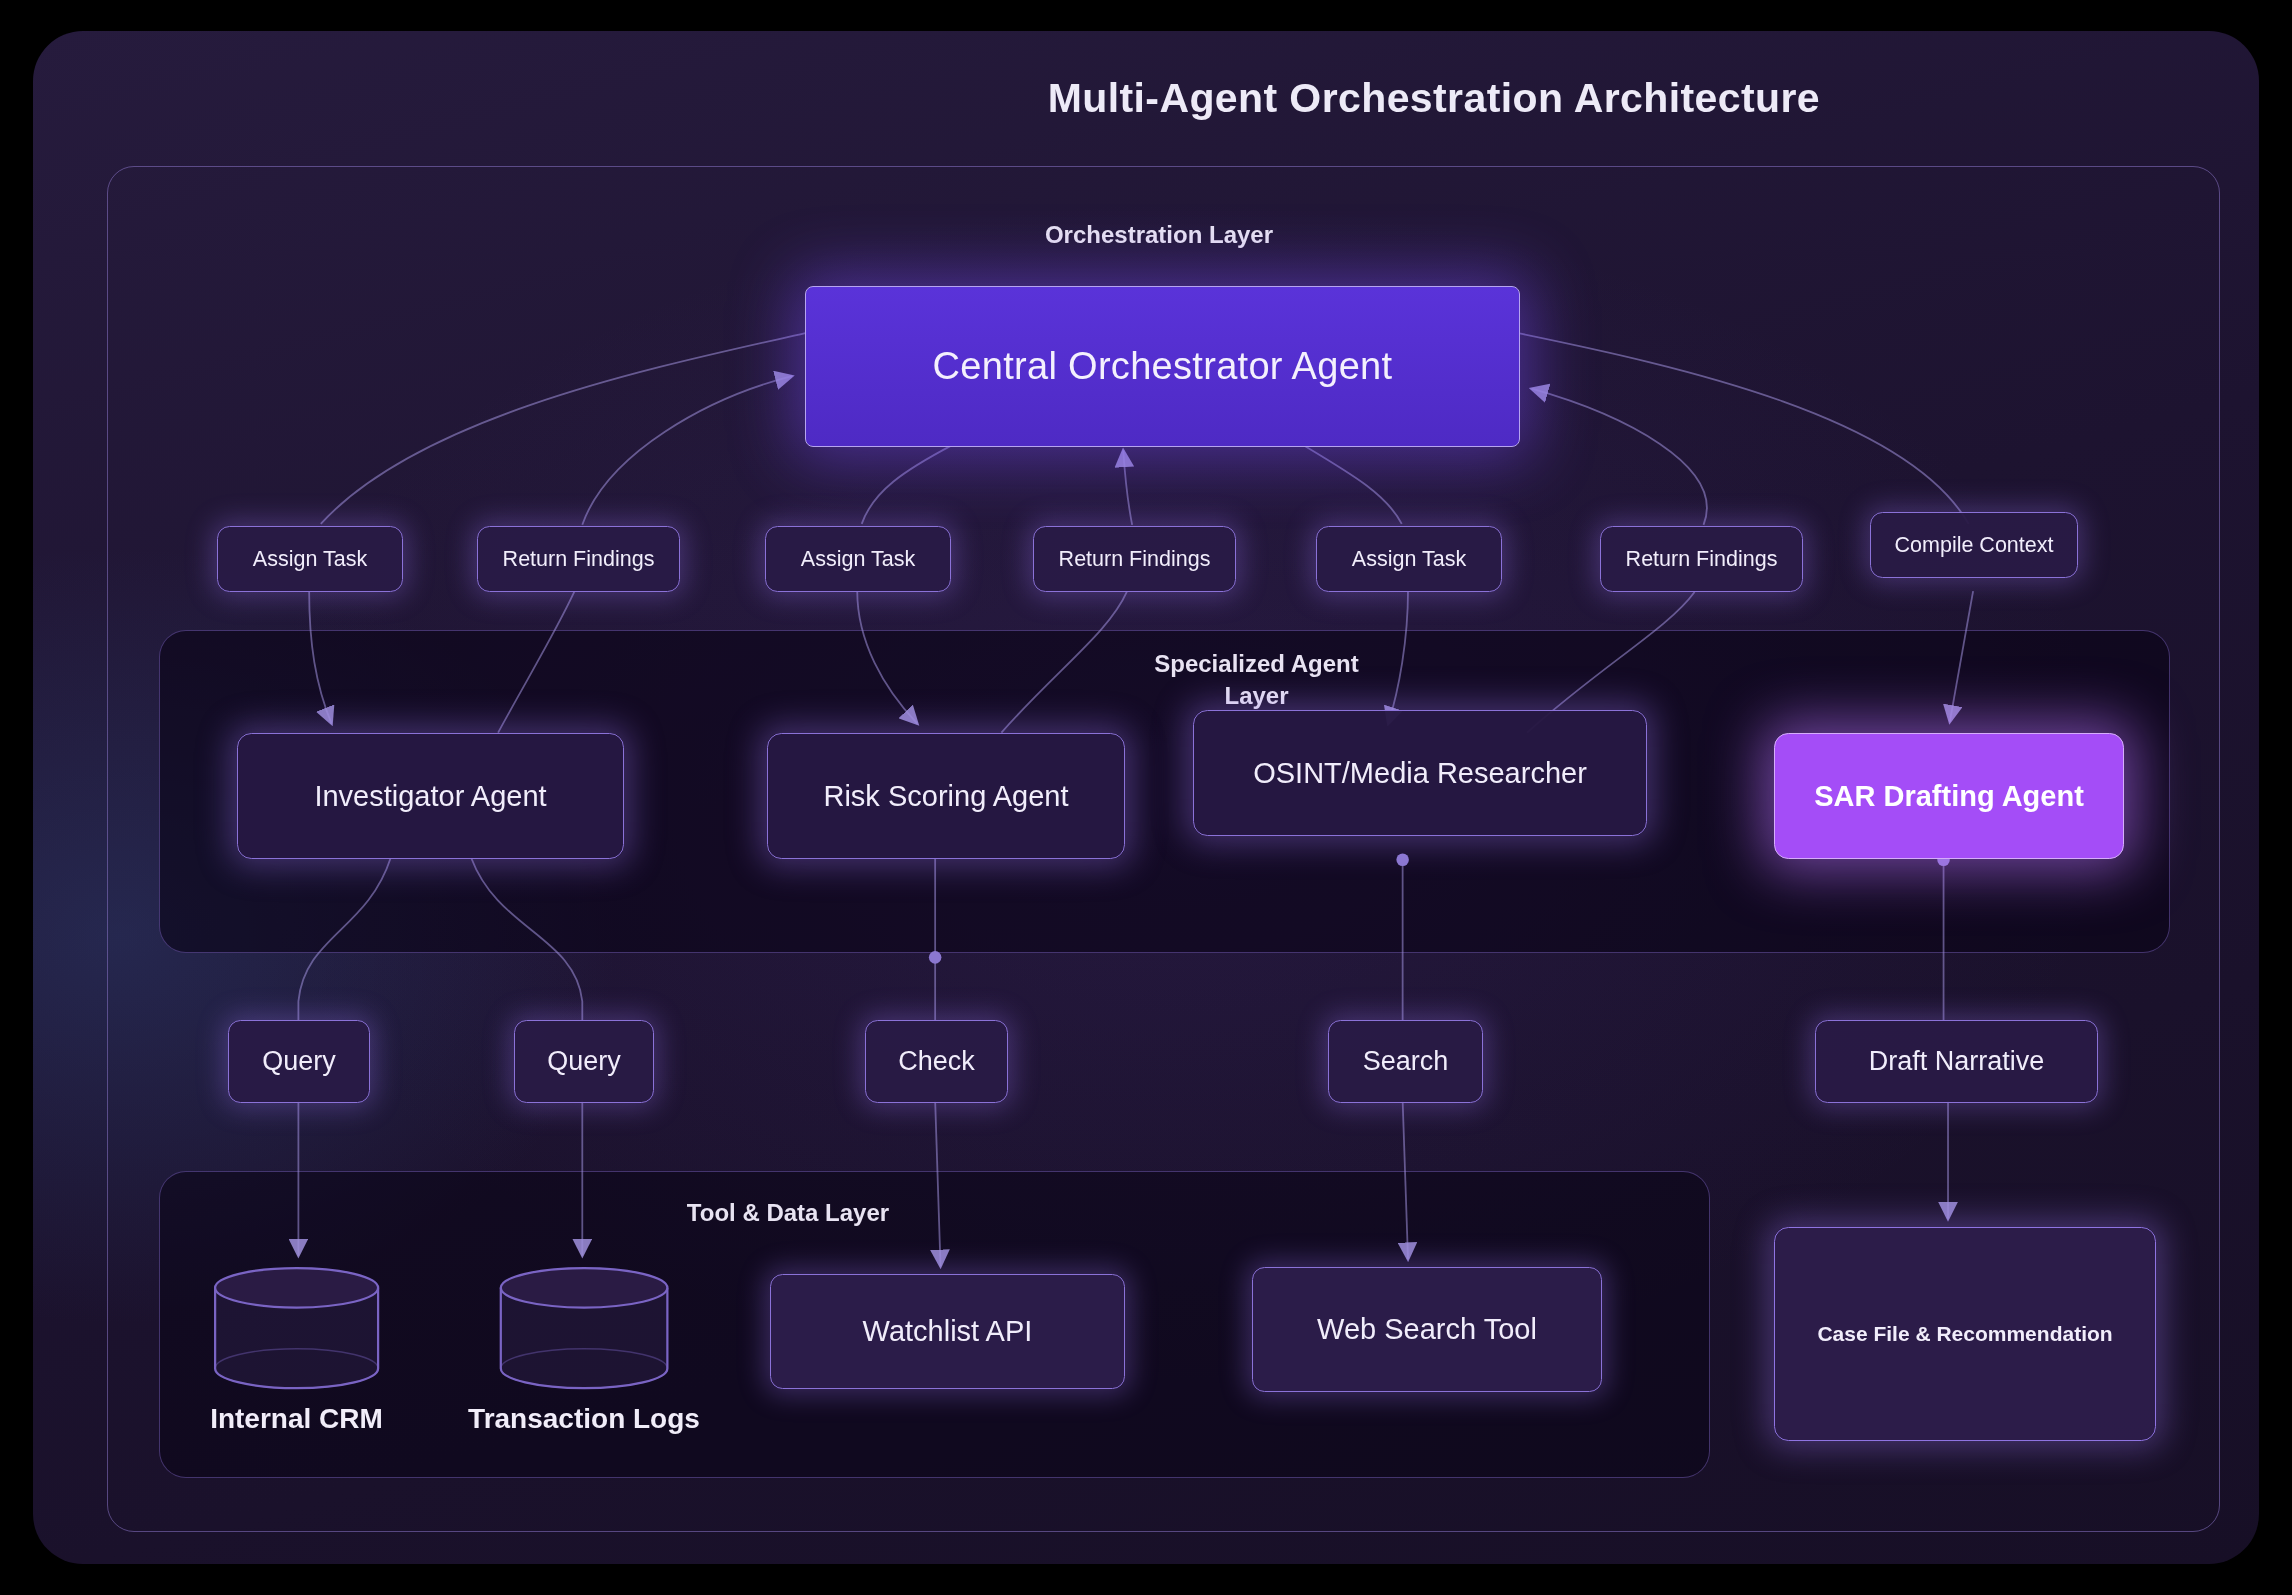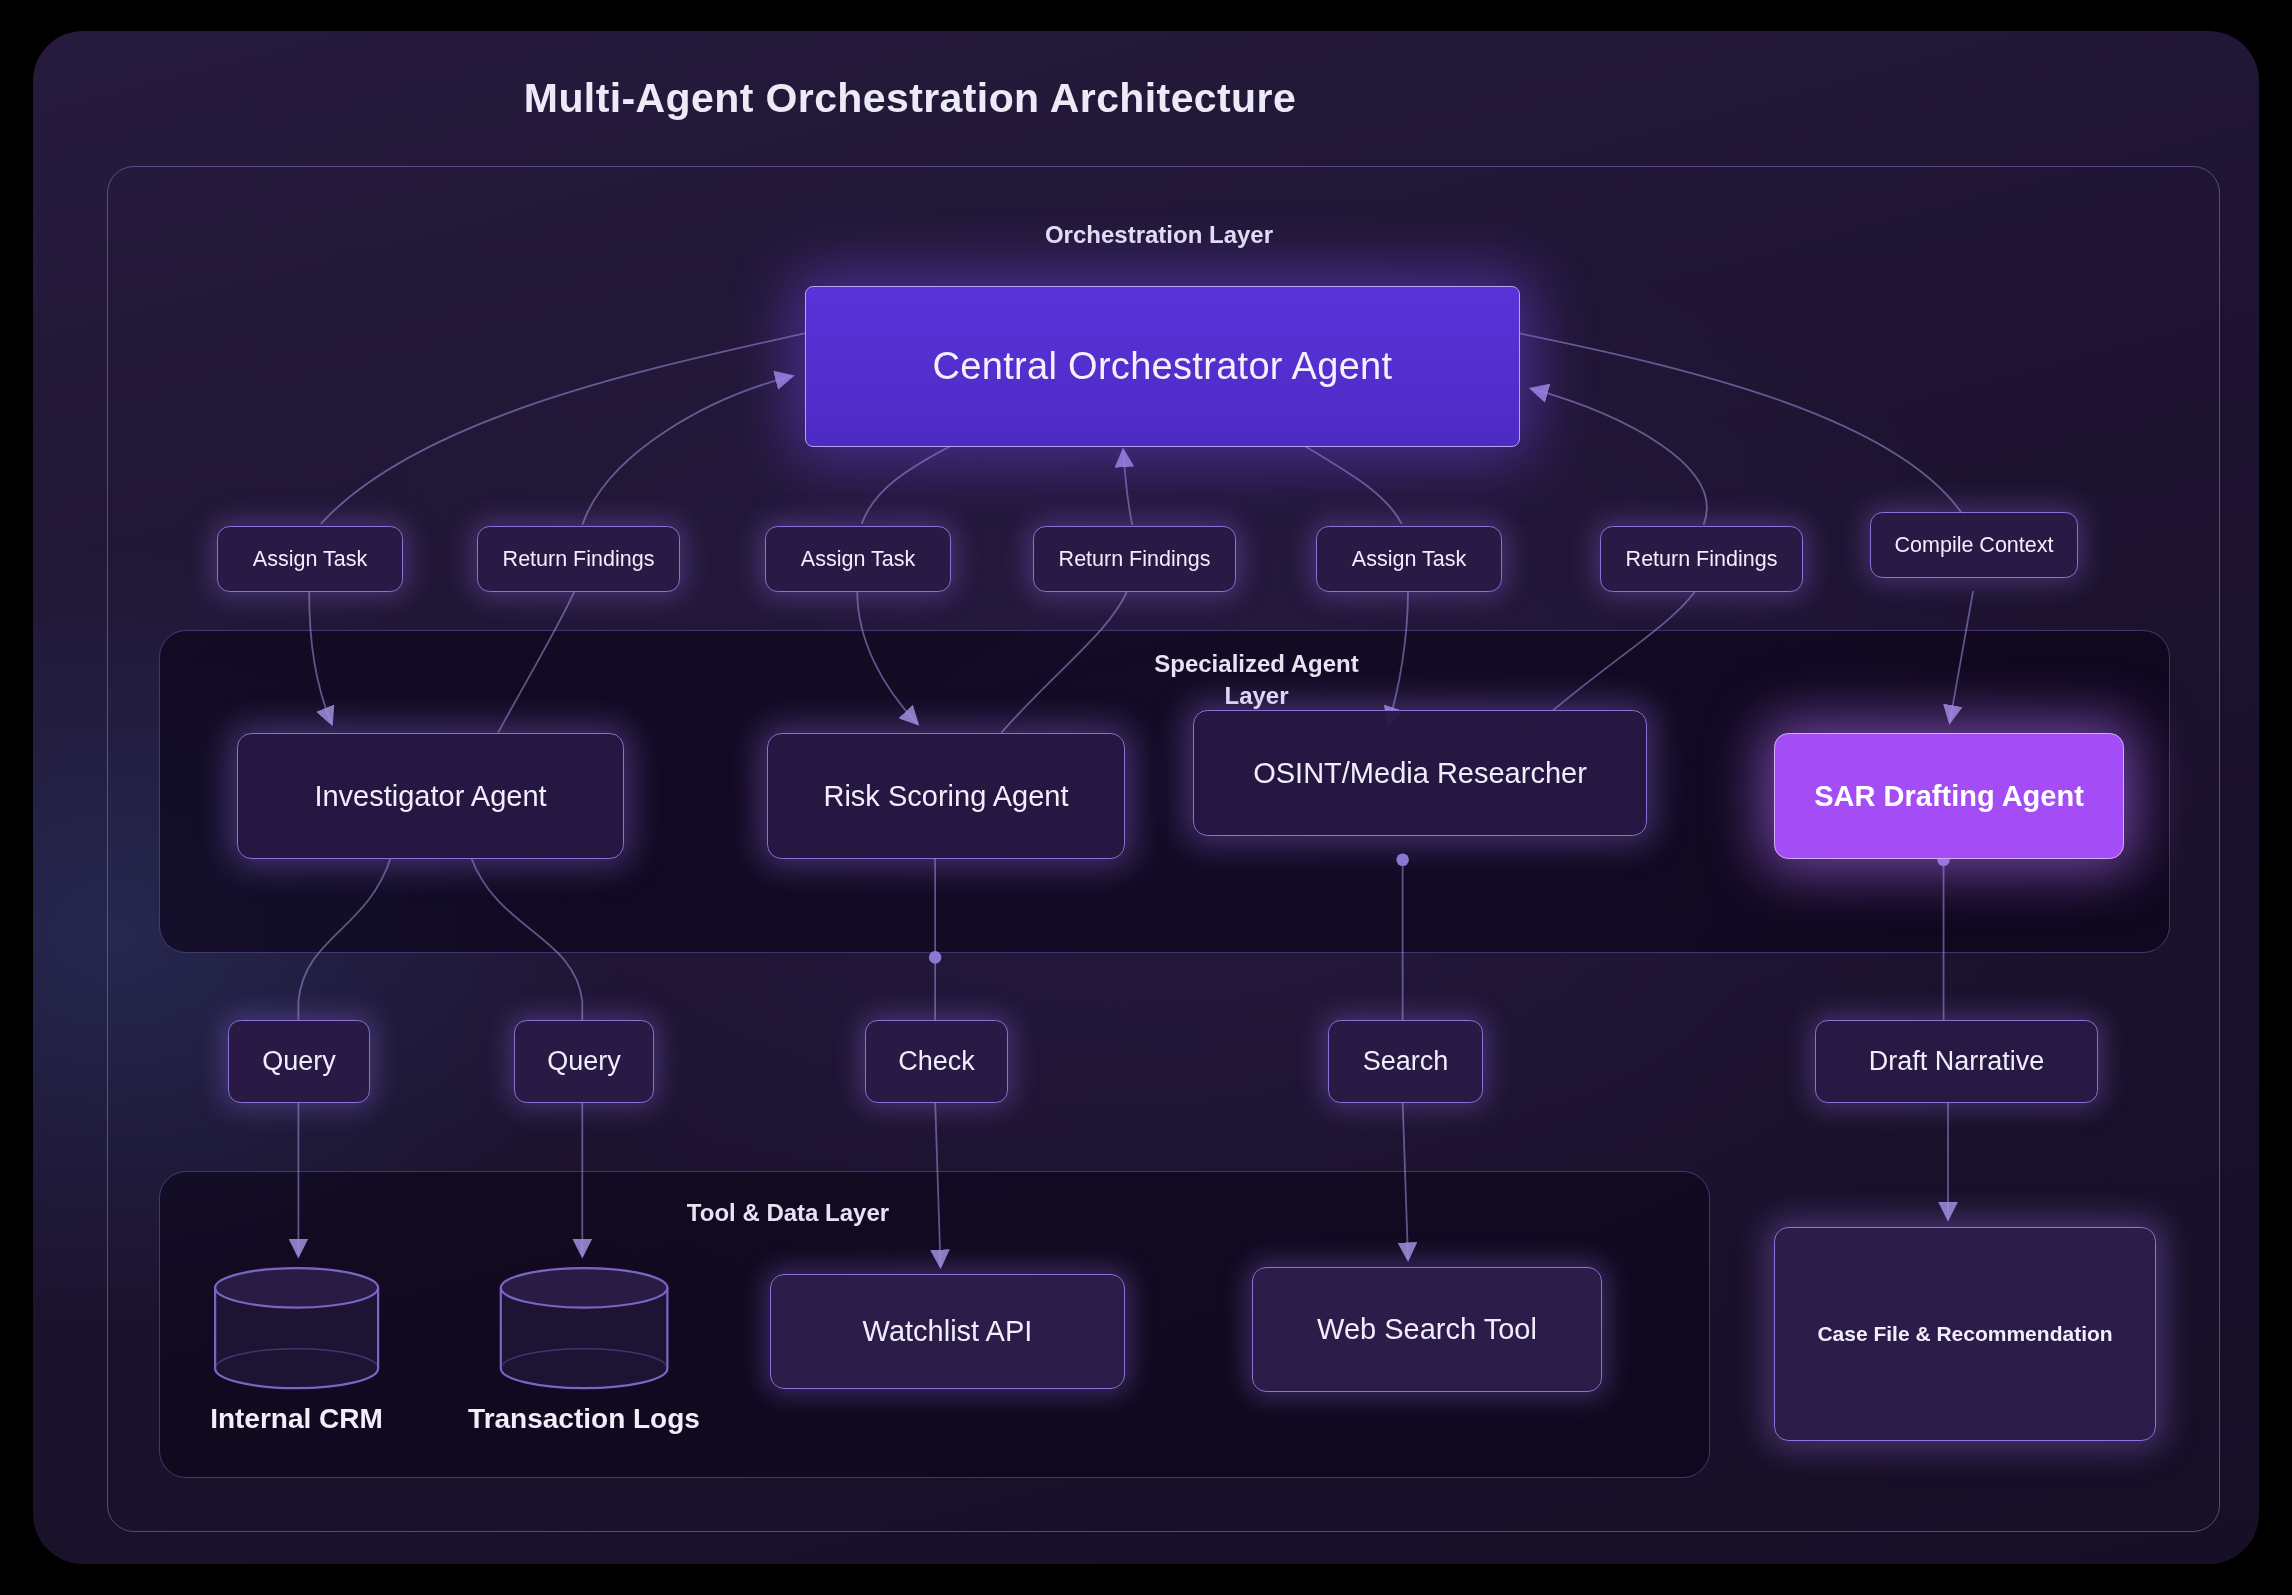--- a/index.html
+++ b/index.html
@@ -12,40 +12,40 @@
     background:
       radial-gradient(806px 627px at 85px 905px, rgba(56,86,150,.30), rgba(0,0,0,0) 62%),
       radial-gradient(1343px 851px at 1146px 761px, rgba(96,64,170,.14), rgba(0,0,0,0) 70%),
       linear-gradient(165deg,#261b3d 0%,#1d1330 45%,#170f26 100%);
   }
   .frame{
     position:absolute;left:107px;top:166px;width:2111px;height:1364px;border-radius:27px;
     border:1.8px solid rgba(138,116,200,.55);
   }
   .title{
-    position:absolute;left:0;top:75px;width:1820px;text-align:center;
+    position:absolute;left:0;top:75px;width:1820px;text-align:right;
     font-size:41px;font-weight:700;letter-spacing:0.4px;color:#edeaf7;
   }
   .layer-label{
     position:absolute;text-align:center;font-size:24px;font-weight:600;color:#e8e3f2;line-height:1.32;
   }
   .layer-box{
     position:absolute;border-radius:27px;background:rgba(12,5,24,.55);
     border:1.8px solid rgba(130,104,205,.45);
   }
   .node{
     position:absolute;display:flex;align-items:center;justify-content:center;text-align:center;
     border-radius:12.5px;background:rgba(41,26,70,.95);border:1.8px solid #8b72d8;
     box-shadow:0 0 27px 5.4px rgba(157,119,245,.30);
     color:#f1edfb;font-weight:500;line-height:1.25;
   }
   .node.small{font-size:21.5px;font-weight:500;}
   .node.action{font-size:27px;}
   .node.agent{font-size:29px;border-radius:14.3px;background:rgba(39,24,67,.96);box-shadow:0 0 32px 7.2px rgba(157,119,245,.34);}
-  .node.tool{font-size:29px;background:rgba(45,29,75,.96);border-radius:14px;}
+  .node.tool{font-size:29px;background:rgba(45,29,75,.96);}
   .node.orchestrator{
     font-size:38px;font-weight:500;letter-spacing:0.3px;border-radius:8px;
     background:linear-gradient(180deg,#5a33d9 0%,#4e2ac4 100%);
     border:1.8px solid #b6a4f0;box-shadow:0 0 63px 12.5px rgba(124,77,255,.45);color:#f4f0fd;
   }
   .node.highlight{
     background:#a44df7;border-color:#d6adfb;font-weight:600;
     box-shadow:0 0 54px 12.5px rgba(185,115,255,.55);color:#ffffff;
   }
   .node.output{font-size:21px;font-weight:600;border-radius:14.3px;background:rgba(45,29,75,.96);

